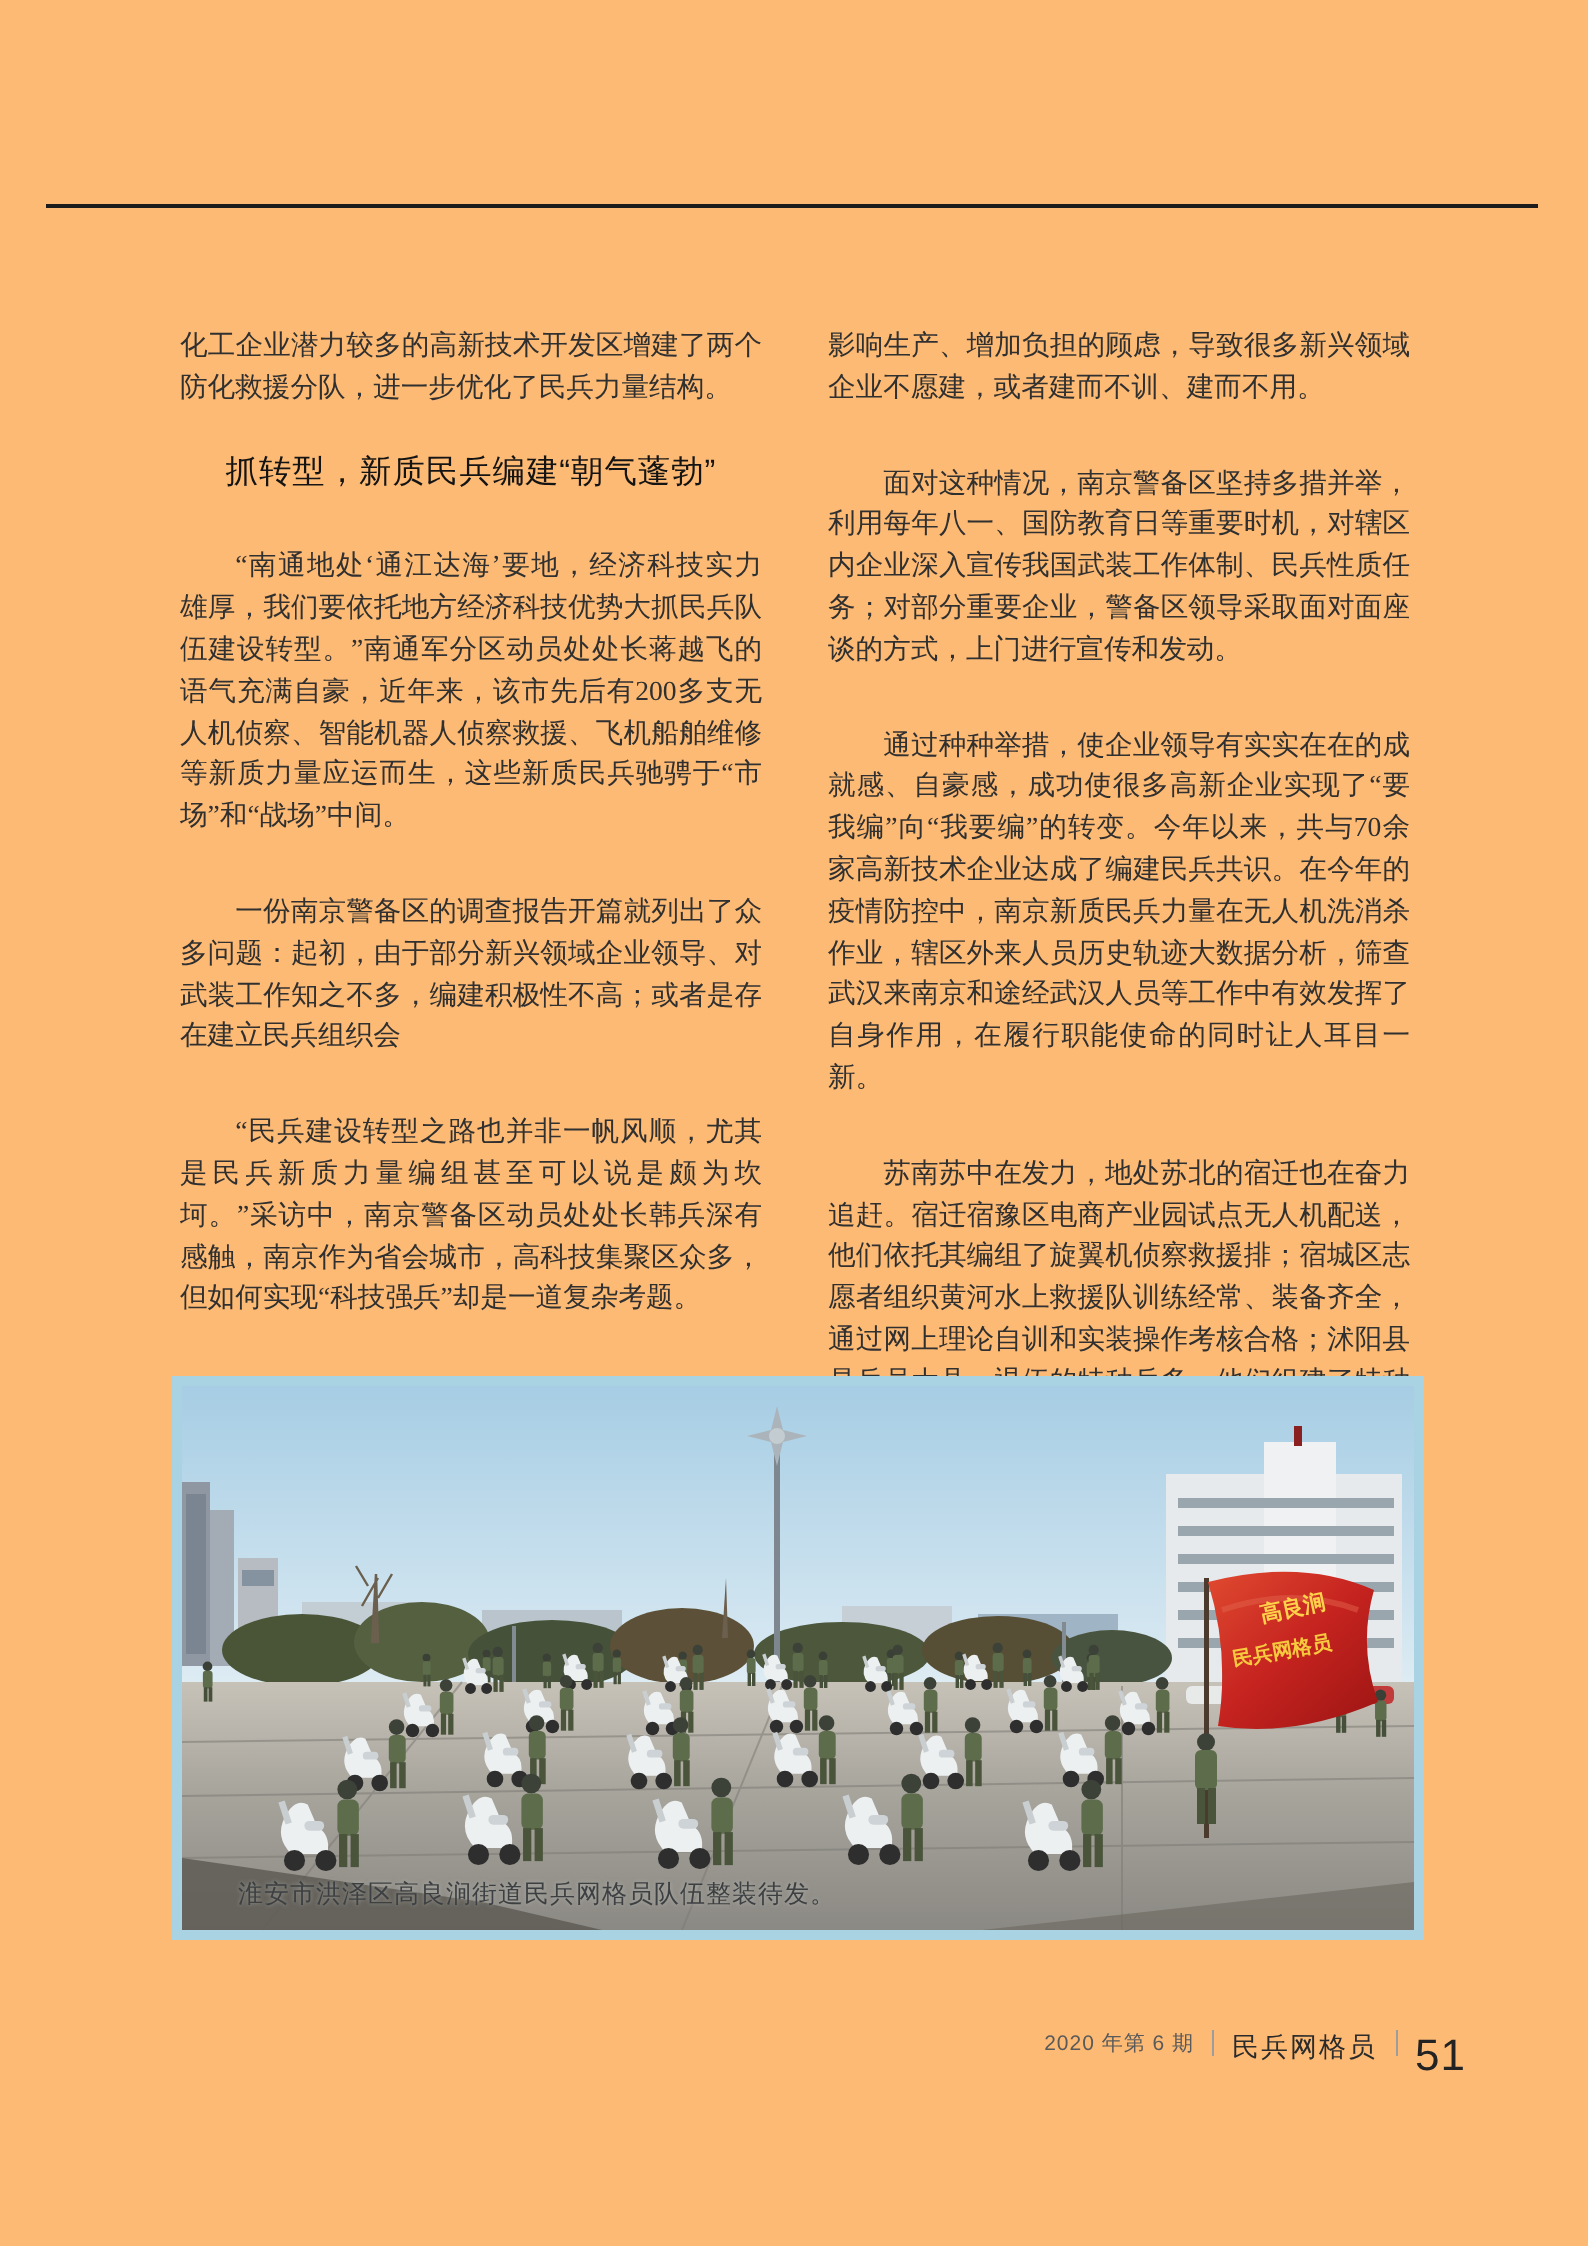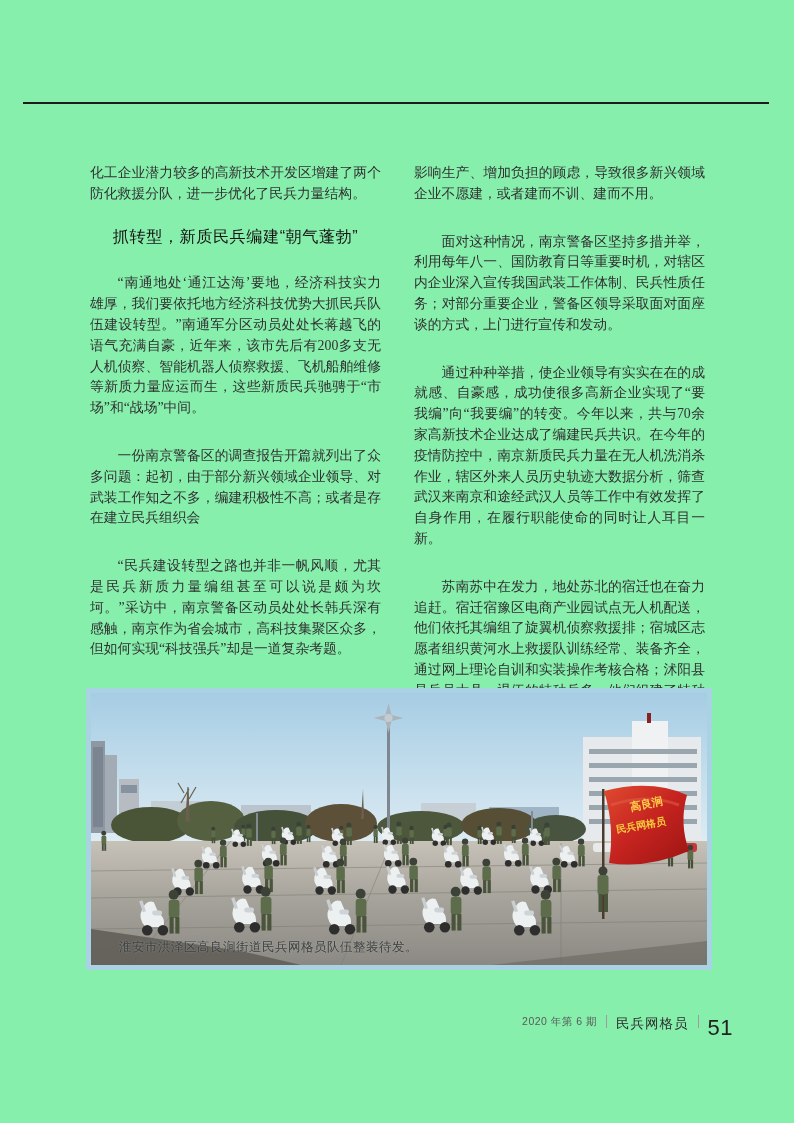--- a/index.html
+++ b/index.html
@@ -1,18 +1,18 @@
 <!DOCTYPE html>
 <html><head>
 <meta charset="utf-8">
 <style>
   html,body{margin:0;padding:0;background:#e9e9e9;}
   .page{
     position:relative;width:794px;height:1123px;margin:0 auto;
-    background:#86efac;overflow:hidden;
+    background:#fdba74;overflow:hidden;
     font-family:"Liberation Serif","DejaVu Serif",serif;
   }
   .top-rule{
     position:absolute;left:23px;top:102px;width:746px;height:2px;
     background:#1c1c1c;
   }
   .col{
     position:absolute;top:163px;width:291px;
     font-size:13.8px;line-height:20.8px;color:#303030;
     text-align:justify;word-break:break-all;

